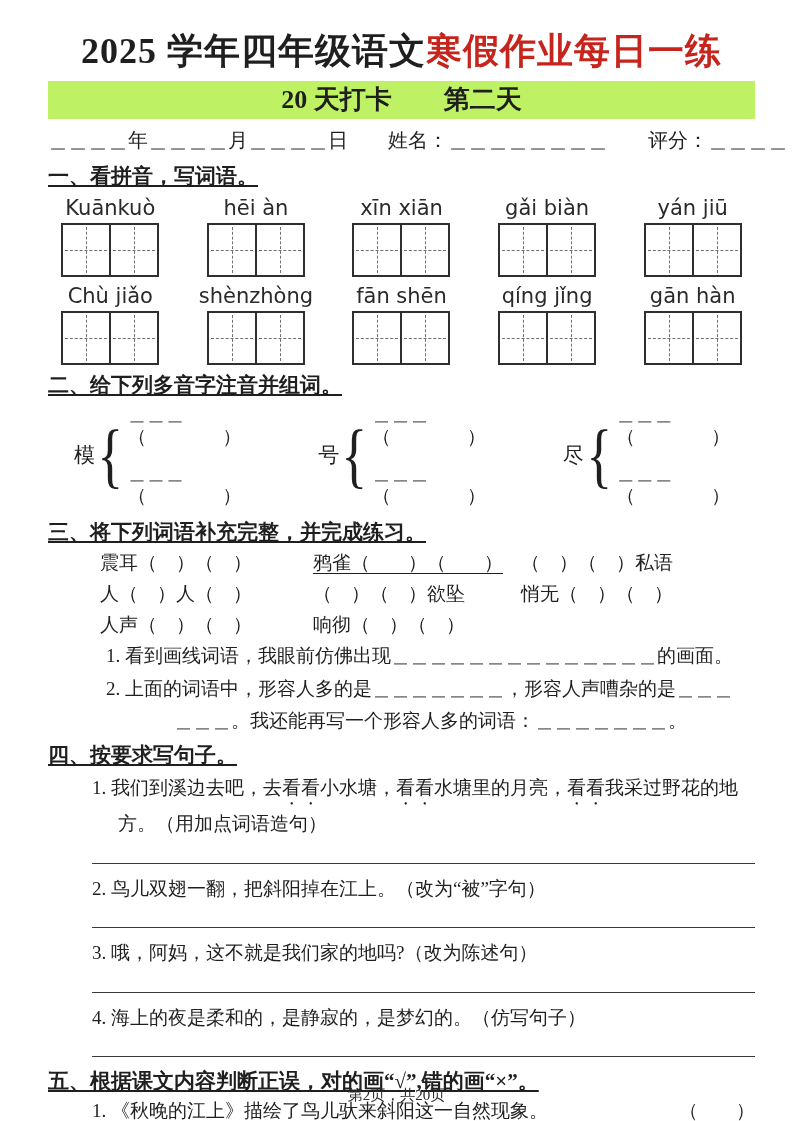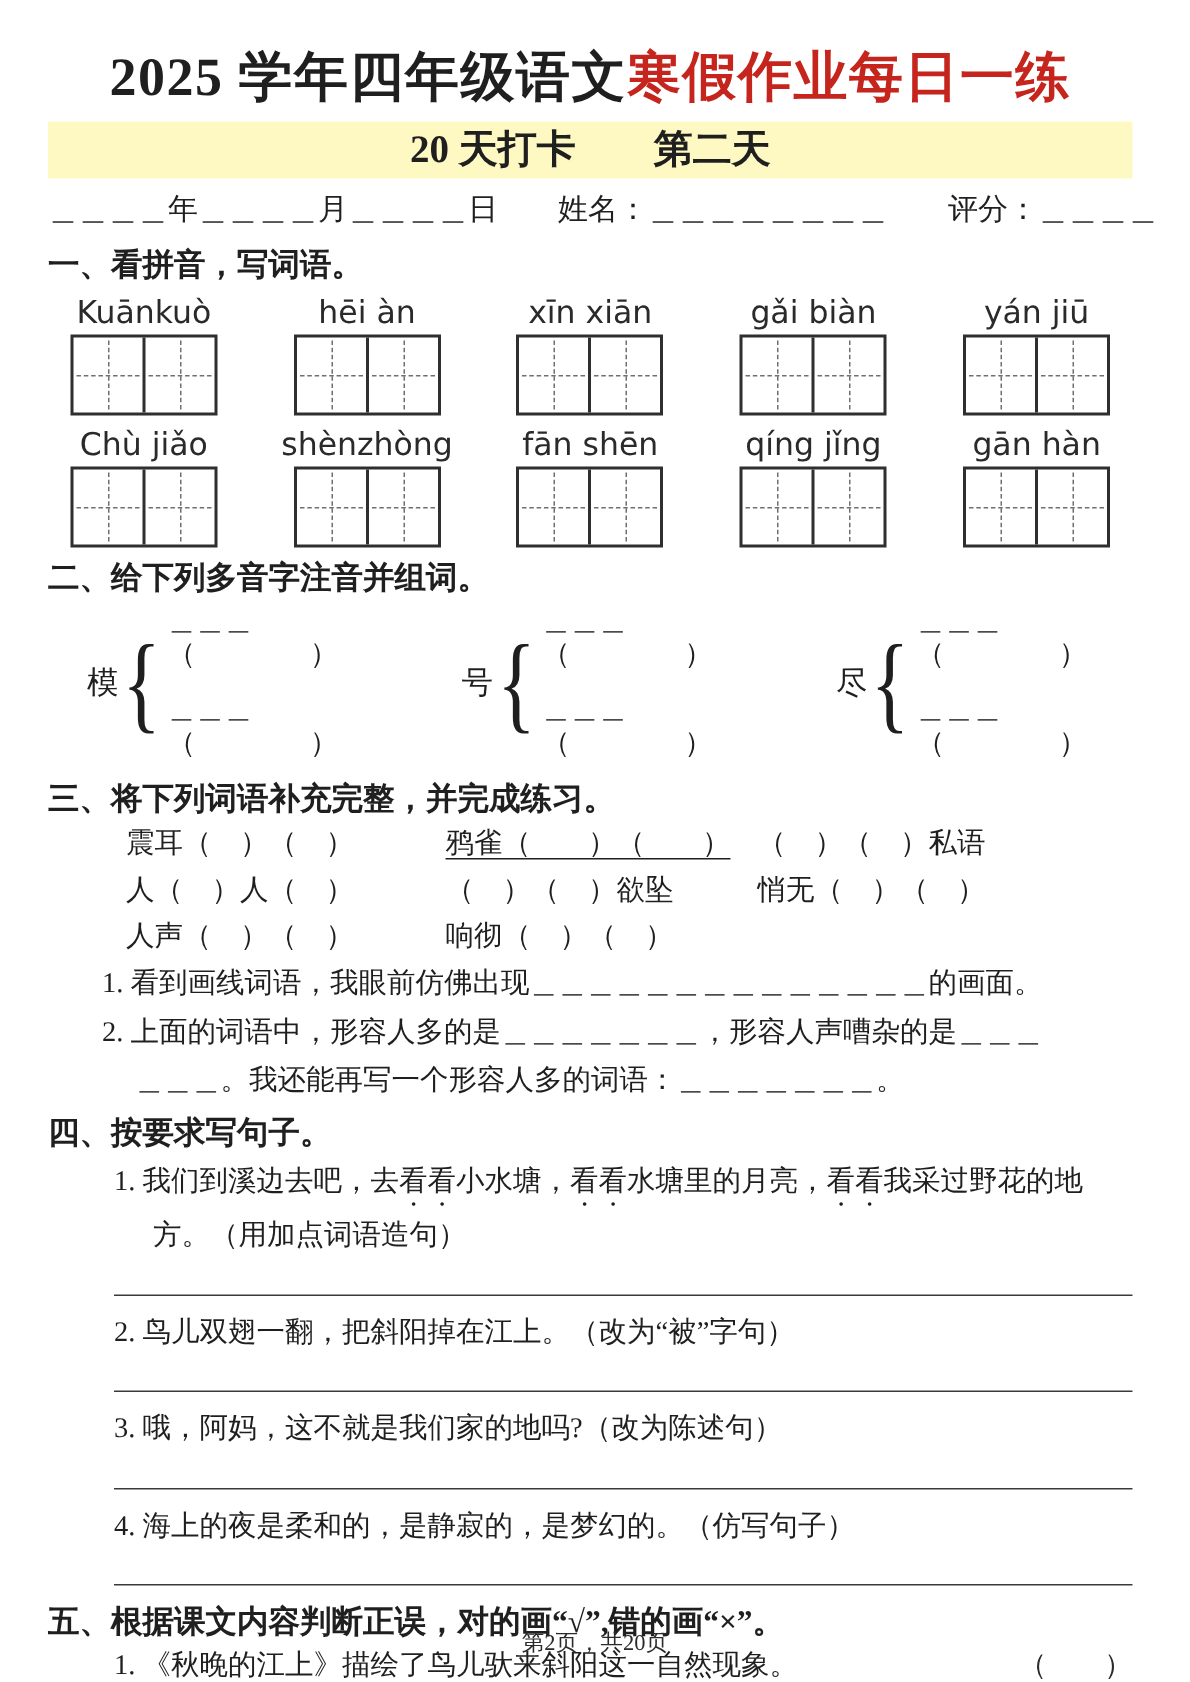--- a/index.html
+++ b/index.html
@@ -1,54 +1,55 @@
 <!DOCTYPE html>
 <html lang="zh"><head>
 <meta charset="utf-8">
 <style>
   html,body{margin:0;padding:0;background:#ffffff;}
   .page{
     position:relative;
     width:793px;height:1121px;
     box-sizing:border-box;
-    padding:30px 38px 0 32px;
+    padding:30px 38px 0 48px;
     background:#ffffff;
     color:#1f1f1f;
     font-family:"Liberation Serif","DejaVu Serif",serif;
     overflow:hidden;
   }
   
   .title{
     text-align:center;
     font-size:36px;font-weight:bold;
     letter-spacing:1px;
     line-height:1.2;
     white-space:nowrap;
     margin:0 0 8px 0;
   }
   .title .red{color:#c5251d;}
   .banner{
-    background:#fef9c3;
+    background:#bef264;
     text-align:center;
     font-size:26px;font-weight:bold;
     line-height:38px;height:38px;
     margin-bottom:7px;
   }
   .dateline{
     text-align:center;
     font-size:20px;
     line-height:28px;
     margin-bottom:8px;
     white-space:nowrap;
   }
   
   .sechead{
     font-size:21px;font-weight:bold;
     margin:6px 0 4px 0;
     line-height:1.35;
+    text-decoration:underline;
   }
   
   .pinrow{
     display:grid;
     grid-template-columns:repeat(5,1fr);
     margin:2px 0 6px 0;
     gap:21px;
   }
   .pcol{display:flex;flex-direction:column;align-items:center;}
   .pinyin{
@@ -88,21 +89,21 @@
   .wordgrid{
     margin-left:52px;
     display:grid;
     grid-template-columns:213px 208px 1fr;
     row-gap:5px;
     font-size:19px;line-height:1.35;
   }
   .wordgrid .ul{text-decoration:underline;text-underline-offset:4px;}
   .q{
     margin:5px 0 0 36px;
-    font-size:19px;line-height:1.45;
+    font-size:19px;line-height:1.45;text-align:center;
   }
   .q.cont{margin-left:58px;}
   
   .sent{
     margin:4px 0 0 44px;
     padding-left:26px;text-indent:-26px;
     font-size:19px;line-height:1.55;
   }
   .em{
     -webkit-text-emphasis:filled dot #1f1f1f;

